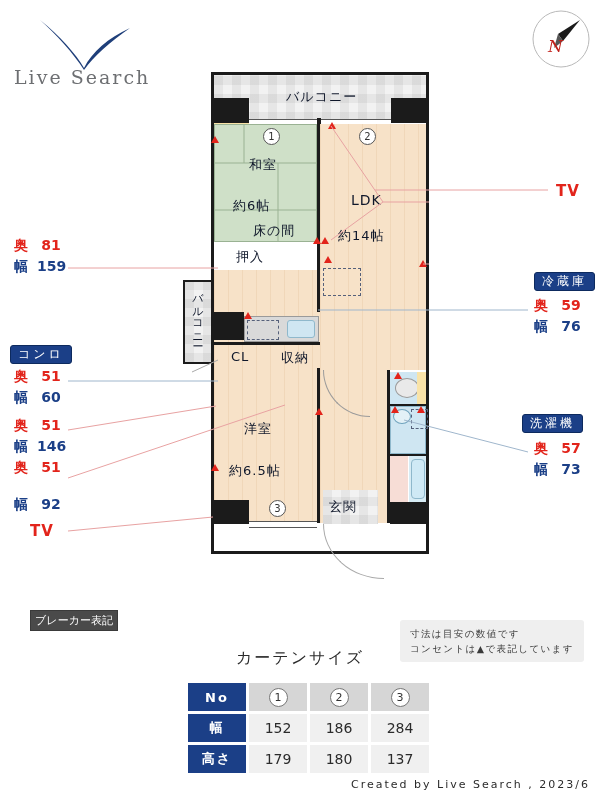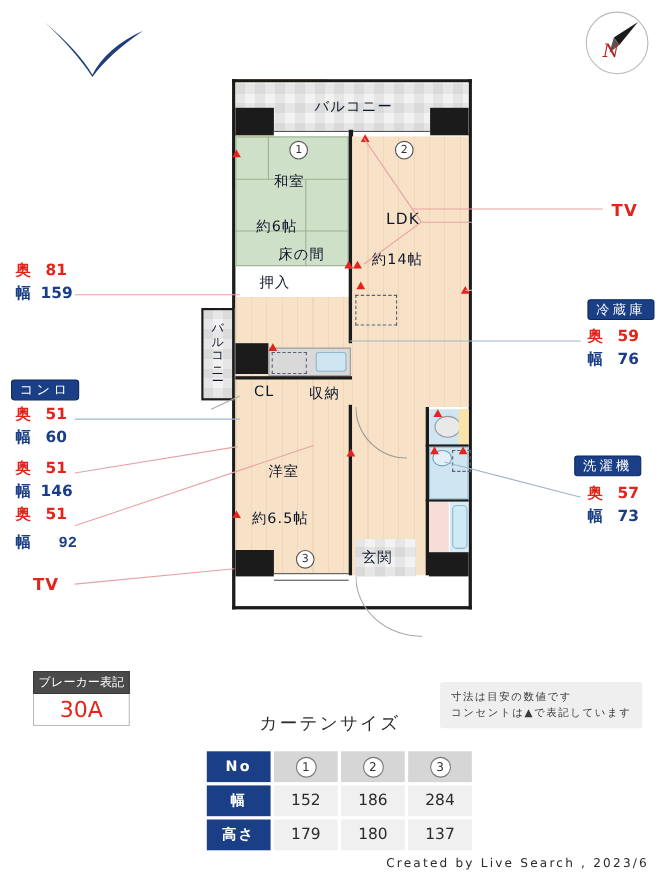--- a/index.html
+++ b/index.html
@@ -83,20 +83,21 @@
   
   #footer{right:10px;top:778px;font-size:11px;color:#2b2b2b;letter-spacing:2px;}
 </style>
 </head>
 <body>
 
 <div class="abs" id="logo">
   <svg class="lv" viewBox="0 0 100 52">
     <path d="M2 2 C22 18 38 36 46 50 C54 34 70 20 92 10 C72 24 56 38 46 52 C36 36 18 16 2 2 Z" fill="#1f3f7a"></path>
   </svg>
+  <div class="ltxt">Live Search</div>
 </div>
 
 <div class="abs" id="compass">
   <svg viewBox="0 0 62 62" width="62" height="62">
     <circle cx="31" cy="31" r="28" fill="#fff" stroke="#b9b9b9" stroke-width="1"></circle>
     <path d="M50 12 L33 33 L28 26 Z" fill="#1b1b1b"></path>
     <path d="M33 33 L28 26 L24 40 Z" fill="#555"></path>
     <text x="18" y="44" font-family="DejaVu Serif, serif" font-size="17" font-style="italic" fill="#c0201a">N</text>
   </svg>
 </div>
@@ -278,21 +279,21 @@
 </div>
 <div class="dimrow" style="left:14px;top:438px;">
   <span class="kb">幅</span>
   &nbsp;<span class="v">146</span>
 </div>
 
 <div class="dimrow" style="left:14px;top:459px;">
   <span class="k">奥</span>
   &nbsp;&nbsp;<span class="k">51</span>
 </div>
-<div class="dimrow" style="left:14px;top:484px;font-family:Liberation Mono, monospace;">
+<div class="dimrow" style="left:14px;top:496px;">
   <span class="kb">幅</span>
   &nbsp;&nbsp;<span class="v">92</span>
 </div>
 
 <div class="tvlab" style="left:30px;top:522px;">TV</div>
 
 <div class="tvlab" style="left:556px;top:182px;">TV</div>
 
 <div class="badge" style="left:534px;top:272px;">冷蔵庫</div>
 <div class="dimrow" style="left:534px;top:297px;">
@@ -309,21 +310,20 @@
   <span class="k">奥</span>
   &nbsp;&nbsp;<span class="k">57</span>
 </div>
 <div class="dimrow" style="left:534px;top:461px;">
   <span class="kb">幅</span>
   &nbsp;&nbsp;<span class="v">73</span>
 </div>
 
 <div class="abs" id="breaker">
   <div class="hd">ブレーカー表記</div>
-  <div class="bd">30A</div>
 </div>
 
 <div class="abs" id="note">
   <div>寸法は目安の数値です</div>
   <div>コンセントは▲で表記しています</div>
 </div>
 
 <div class="abs" id="curtitle">カーテンサイズ</div>
 <table class="abs" id="curtain">
   <tbody>

